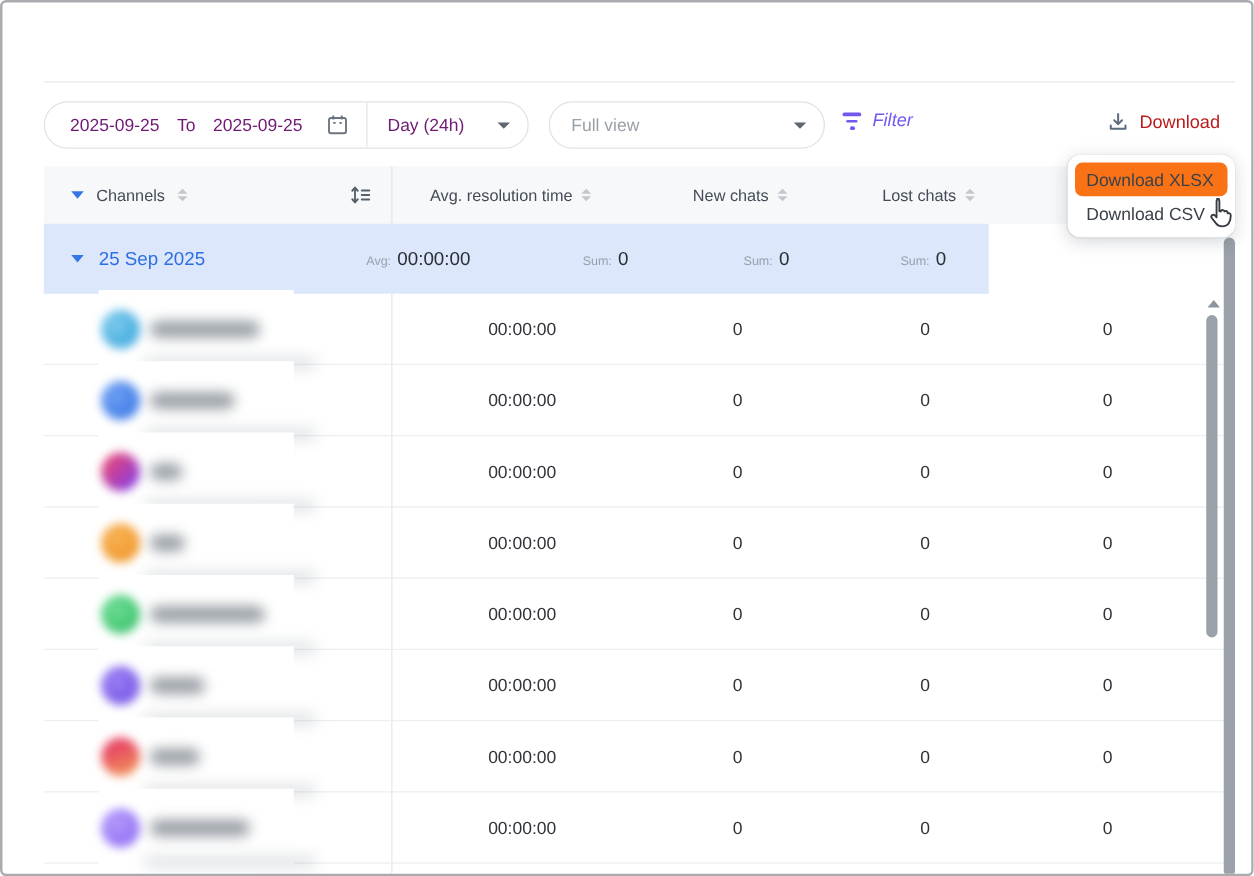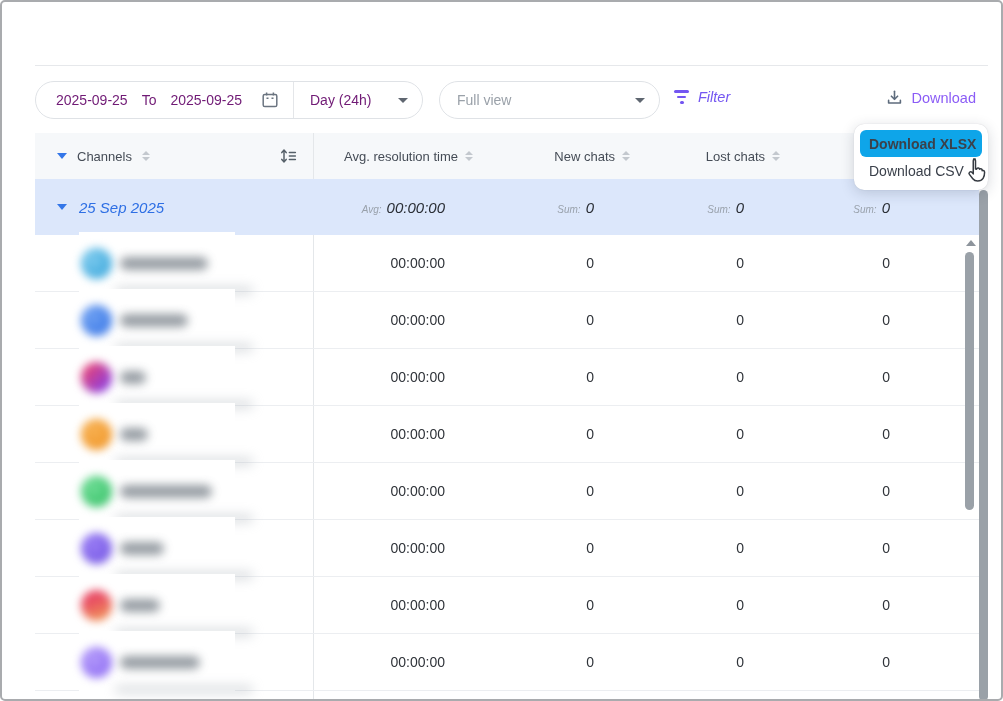--- a/index.html
+++ b/index.html
@@ -28,40 +28,40 @@
 
   .filter-btn { position:absolute; left:672px; top:87px; display:flex; align-items:center; gap:9px; cursor:pointer;font-style:italic; }
   .filter-glyph { display:flex; flex-direction:column; align-items:center; gap:3px; }
   .filter-glyph i { display:block; height:2.5px; border-radius:2px; background:#7456f1; }
   .filter-glyph i:nth-child(1){ width:15px; }
   .filter-glyph i:nth-child(2){ width:9px; }
   .filter-glyph i:nth-child(3){ width:4px; }
   .filter-label { color:#7456f1; font-size:14.5px; font-weight:500; }
 
   .download-btn { position:absolute; right:25px; top:87px; display:flex; align-items:center; gap:9px; cursor:pointer; }
-  .download-label { color:#8b5cf6; font-size:14.5px; }
+  .download-label { color:#b91c1c; font-size:14.5px; }
 
   
   .thead { position:absolute; left:33px; top:131px; width:944px; height:46px; background:#f6f8fa; display:flex; }
   .th-channel { width:278px; display:flex; align-items:center; padding:0 16px 0 22px; gap:10px; }
   .th-label { font-size:13px; color:#454c56; font-weight:500; }
   .tri-exp { width:0; height:0; border-left:5.5px solid transparent; border-right:5.5px solid transparent; border-top:6.5px solid #3376e8; }
   .sort { display:flex; flex-direction:column; gap:2.5px; }
   .sort i { display:block; width:0; height:0; border-left:4px solid transparent; border-right:4px solid transparent; }
   .sort i.up { border-bottom:4.5px solid #c3c8ce; }
   .sort i.dn { border-top:4.5px solid #c3c8ce; }
   .th-spacer { flex:1; }
   .cols { display:flex;margin-left:16px; }
   .col { display:flex; align-items:center; justify-content:flex-end; gap:7px; padding-right:10px; }
   .col-1 { width:154px; } .col-2 { width:157px; } .col-3 { width:150px; } .col-4 { width:150px; }
 
   .vline { position:absolute; left:311px; top:131px; width:1px; height:568px; background:#e4e7ea; }
 
   
-  .srow { position:absolute; left:33px; top:177px; width:944px; height:56px; background:#dce7fb; display:flex; align-items:center;font-style:italic; }
+  .srow { position:absolute; left:33px; top:177px; width:756px; height:56px; background:#dce7fb; display:flex; align-items:center; }
   .s-channel { width:278px; display:flex; align-items:center; gap:12px; padding-left:22px; }
   .s-date { font-size:15px; color:#2e6fe4; }
   .s-cell { font-size:15px; display:flex; justify-content:flex-end; align-items:baseline; gap:5px; }
   .s-cell .lab { color:#99a1ab; font-size:10px; }
   .s-cell .val { color:#2b2f36; }
   .s-1 { width:154px; padding-right:22px; } .s-2 { width:157px; padding-right:30px; }
   .s-3 { width:150px; padding-right:30px; } .s-4 { width:150px; padding-right:34px; }
 
   
   .tbody { position:absolute; left:33px; top:233px; width:944px; }
@@ -79,21 +79,21 @@
   
   .inner-scroll-arrow { position:absolute; left:964px; top:238px; width:0; height:0; border-left:5px solid transparent; border-right:5px solid transparent; border-bottom:6px solid #8d949c; }
   .inner-scroll-thumb { position:absolute; left:963px; top:250px; width:9px; height:258px; border-radius:5px; background:#9aa1a8; }
   .outer-scroll { position:absolute; left:977px; top:188px; width:9px; height:511px; border-radius:5px; background:#9aa1a8; }
 
   
   .menu { position:absolute; left:852px; top:122px; width:134px; background:#fff; border-radius:10px;
           box-shadow:0 3px 14px rgba(30,40,60,.18), 0 0 1px rgba(30,40,60,.2); padding:6px; z-index:10; }
   .menu-item { height:27px; display:flex; align-items:center; padding:0 9px; font-size:14px; color:#3b414b;
                border-radius:6px; white-space:nowrap; cursor:pointer; }
-  .menu-item.hover { background:#0ea5e9;font-weight:bold; }
+  .menu-item.hover { background:#f97316; }
   .cursor-hand { position:absolute; left:110px; top:33px; z-index:11; }
 
   svg { display:block; }
 </style>
 </head>
 <body>
 
 <div class="screen">
 
   <div class="title-divider"></div>

